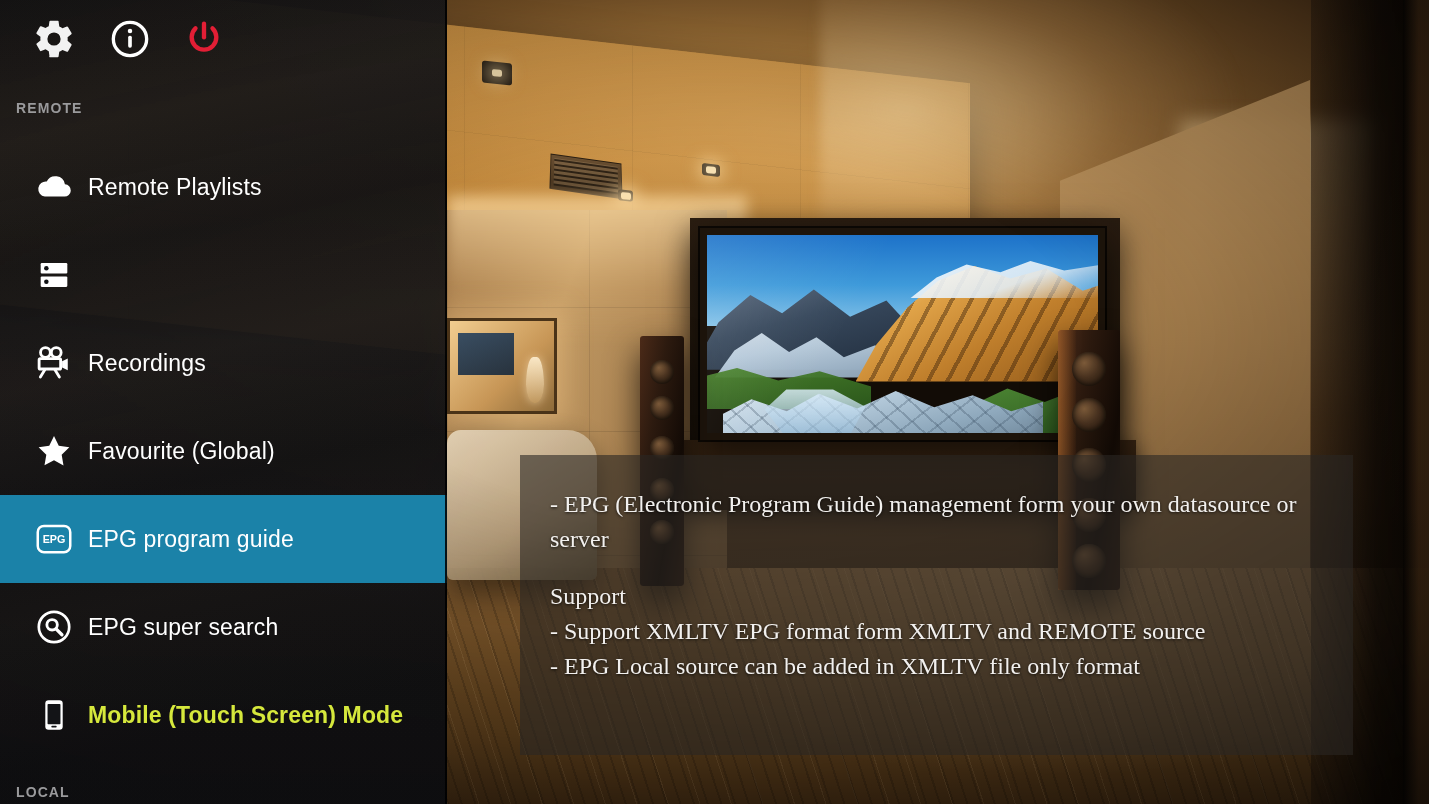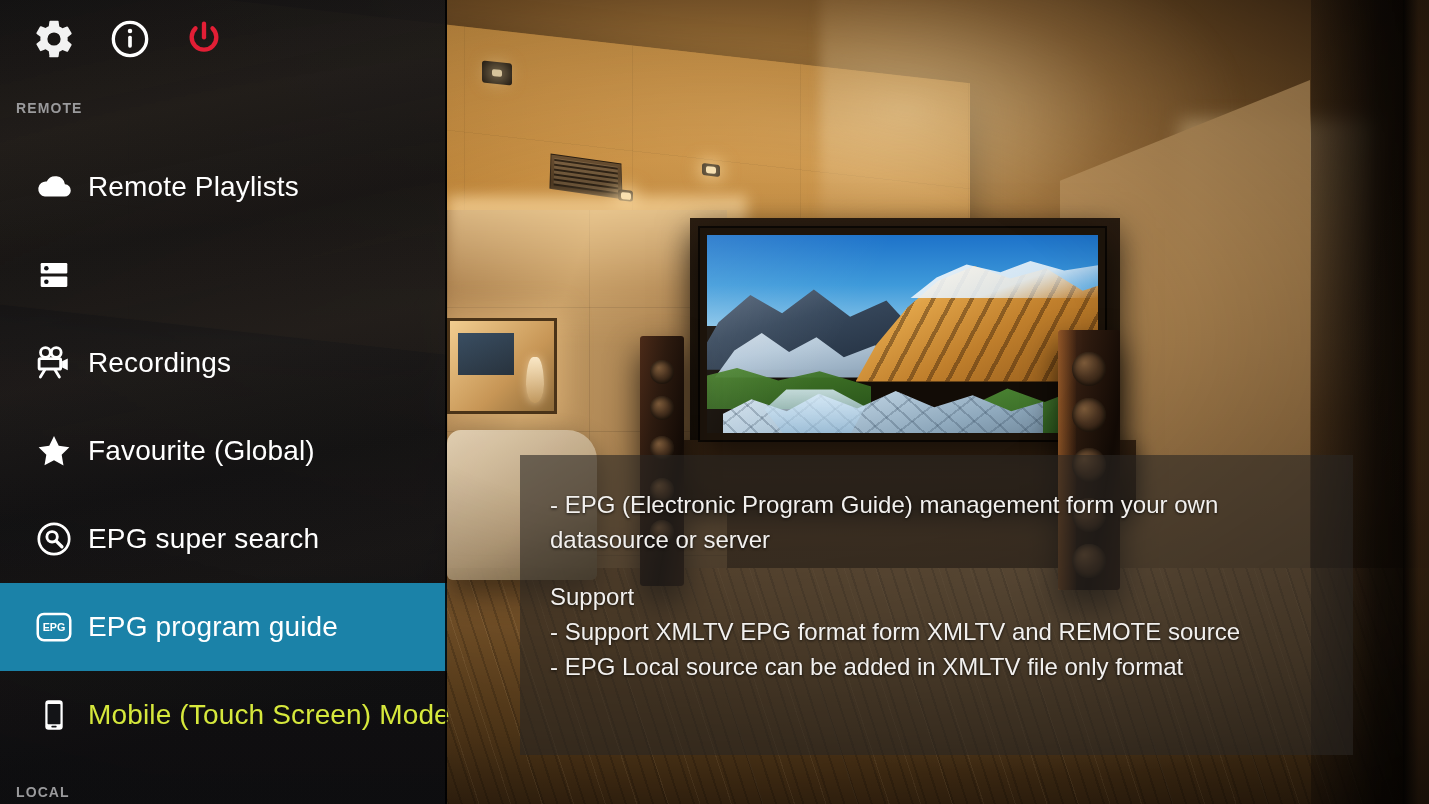--- a/index.html
+++ b/index.html
@@ -308,34 +308,35 @@
     display:flex; align-items:center;
     padding-left:32px;
     cursor:pointer;
   }
   .menu-item .mi-icon {
     width:44px; min-width:44px; height:44px;
     display:flex; align-items:center; justify-content:center;
     margin-right:12px;
   }
   .menu-item .mi-label {
-    font-size:28px; color:#ffffff;
+    font-size:23px; color:#ffffff;
     letter-spacing:0.15px;
     white-space:nowrap;
   }
   .menu-item.selected { background:#1b82a8; }
   .menu-item.selected .mi-label { color:#ffffff; }
-  .menu-item.accent .mi-label { color:#d6e83c; font-weight:400; }
+  .menu-item.accent .mi-label { color:#d6e83c; font-weight:700; }
 
   
   .desc-panel {
     position:absolute; left:520px; top:455px; width:833px; height:300px;
     background:rgba(42,38,35,0.60);
     z-index:15;
     padding:32px 34px 0 30px;
+    font-family:Liberation Serif, serif;
   }
   .desc-text {
     font-size:24px; line-height:35px; color:#f2f0ee;
     text-shadow:0 1px 3px rgba(0,0,0,0.75);
     white-space:pre-wrap;
   }
   .desc-gap { height:22px; }
 </style>
 </head>
 <body>
@@ -468,39 +469,39 @@
 
       <div class="menu-item">
         <span class="mi-icon">
           <svg width="38" height="38" viewBox="0 0 24 24" aria-hidden="true">
             <path fill="#ffffff" d="M12 2.6l3 6.1 6.7 1-4.85 4.73 1.15 6.7L12 17.9l-6 3.16 1.15-6.7L2.3 9.7l6.7-1z"></path>
           </svg>
         </span>
         <span class="mi-label">Favourite (Global)</span>
       </div>
 
+      <div class="menu-item selected">
+        <span class="mi-icon">
+          <svg width="40" height="40" viewBox="0 0 32 32" aria-hidden="true">
+            <rect x="3" y="5.5" width="26" height="21" rx="5" fill="none" stroke="#ffffff" stroke-width="2"></rect>
+            <text x="16" y="19.4" text-anchor="middle" font-family="Liberation Sans, sans-serif" font-size="8.6" font-weight="bold" fill="#ffffff">EPG</text>
+          </svg>
+        </span>
+        <span class="mi-label">EPG program guide</span>
+      </div>
+
       <div class="menu-item">
         <span class="mi-icon">
           <svg width="38" height="38" viewBox="0 0 24 24" aria-hidden="true">
             <circle cx="12" cy="12" r="9.6" fill="none" stroke="#ffffff" stroke-width="1.7"></circle>
             <circle cx="10.8" cy="10.6" r="3.3" fill="none" stroke="#ffffff" stroke-width="1.8"></circle>
             <path d="M13.3 13.2 L17 16.9" stroke="#ffffff" stroke-width="2.1" stroke-linecap="round" fill="none"></path>
           </svg>
         </span>
         <span class="mi-label">EPG super search</span>
-      </div>
-
-      <div class="menu-item selected">
-        <span class="mi-icon">
-          <svg width="40" height="40" viewBox="0 0 32 32" aria-hidden="true">
-            <rect x="3" y="5.5" width="26" height="21" rx="5" fill="none" stroke="#ffffff" stroke-width="2"></rect>
-            <text x="16" y="19.4" text-anchor="middle" font-family="Liberation Sans, sans-serif" font-size="8.6" font-weight="bold" fill="#ffffff">EPG</text>
-          </svg>
-        </span>
-        <span class="mi-label">EPG program guide</span>
       </div>
 
       <div class="menu-item accent">
         <span class="mi-icon">
           <svg width="36" height="36" viewBox="0 0 24 24" aria-hidden="true">
             <rect x="6.2" y="2.2" width="11.6" height="19.6" rx="2.2" fill="#ffffff"></rect>
             <rect x="7.7" y="4.6" width="8.6" height="13.6" rx="0.5" fill="#131417"></rect>
             <rect x="10.2" y="19.2" width="3.6" height="1.1" rx="0.55" fill="#131417"></rect>
           </svg>
         </span>

